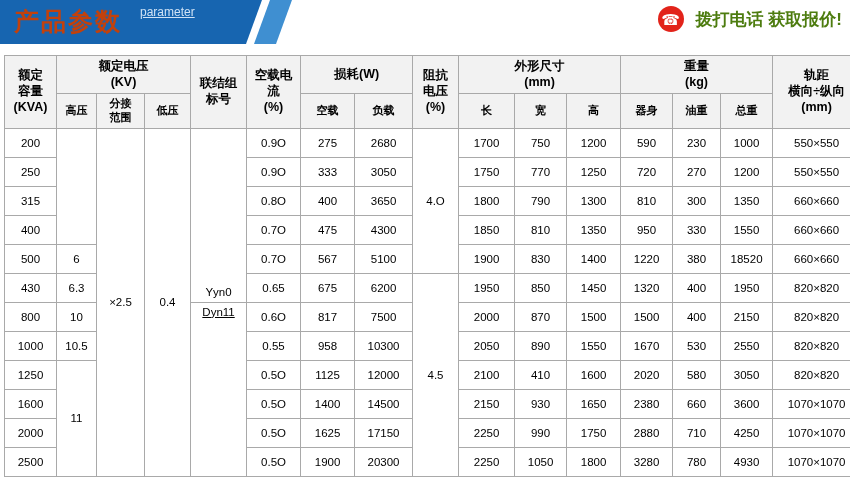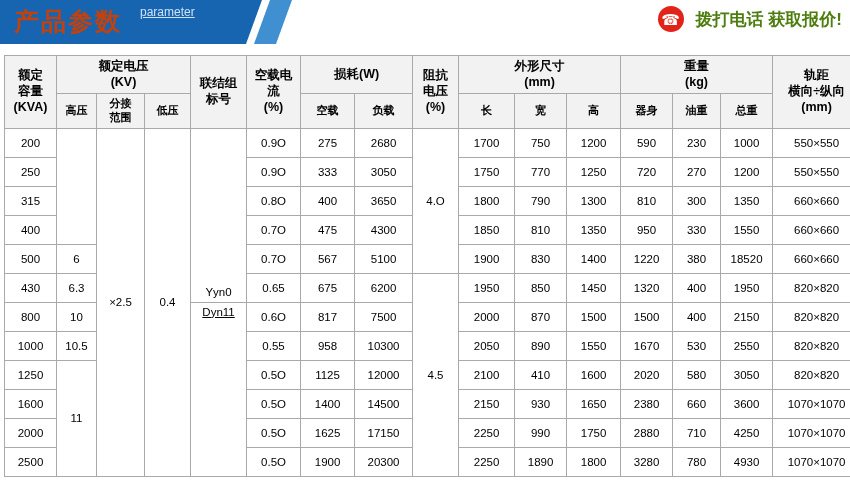--- a/index.html
+++ b/index.html
@@ -392,21 +392,21 @@
       <td>4250</td>
       <td>1070×1070</td>
     </tr>
 
     <tr>
       <td>2500</td>
       <td>0.5O</td>
       <td>1900</td>
       <td>20300</td>
       <td>2250</td>
-      <td>1890</td>
+      <td>1050</td>
       <td>1800</td>
       <td>3280</td>
       <td>780</td>
       <td>4930</td>
       <td>1070×1070</td>
     </tr>
   </tbody>
 </table>
 </div>
 

